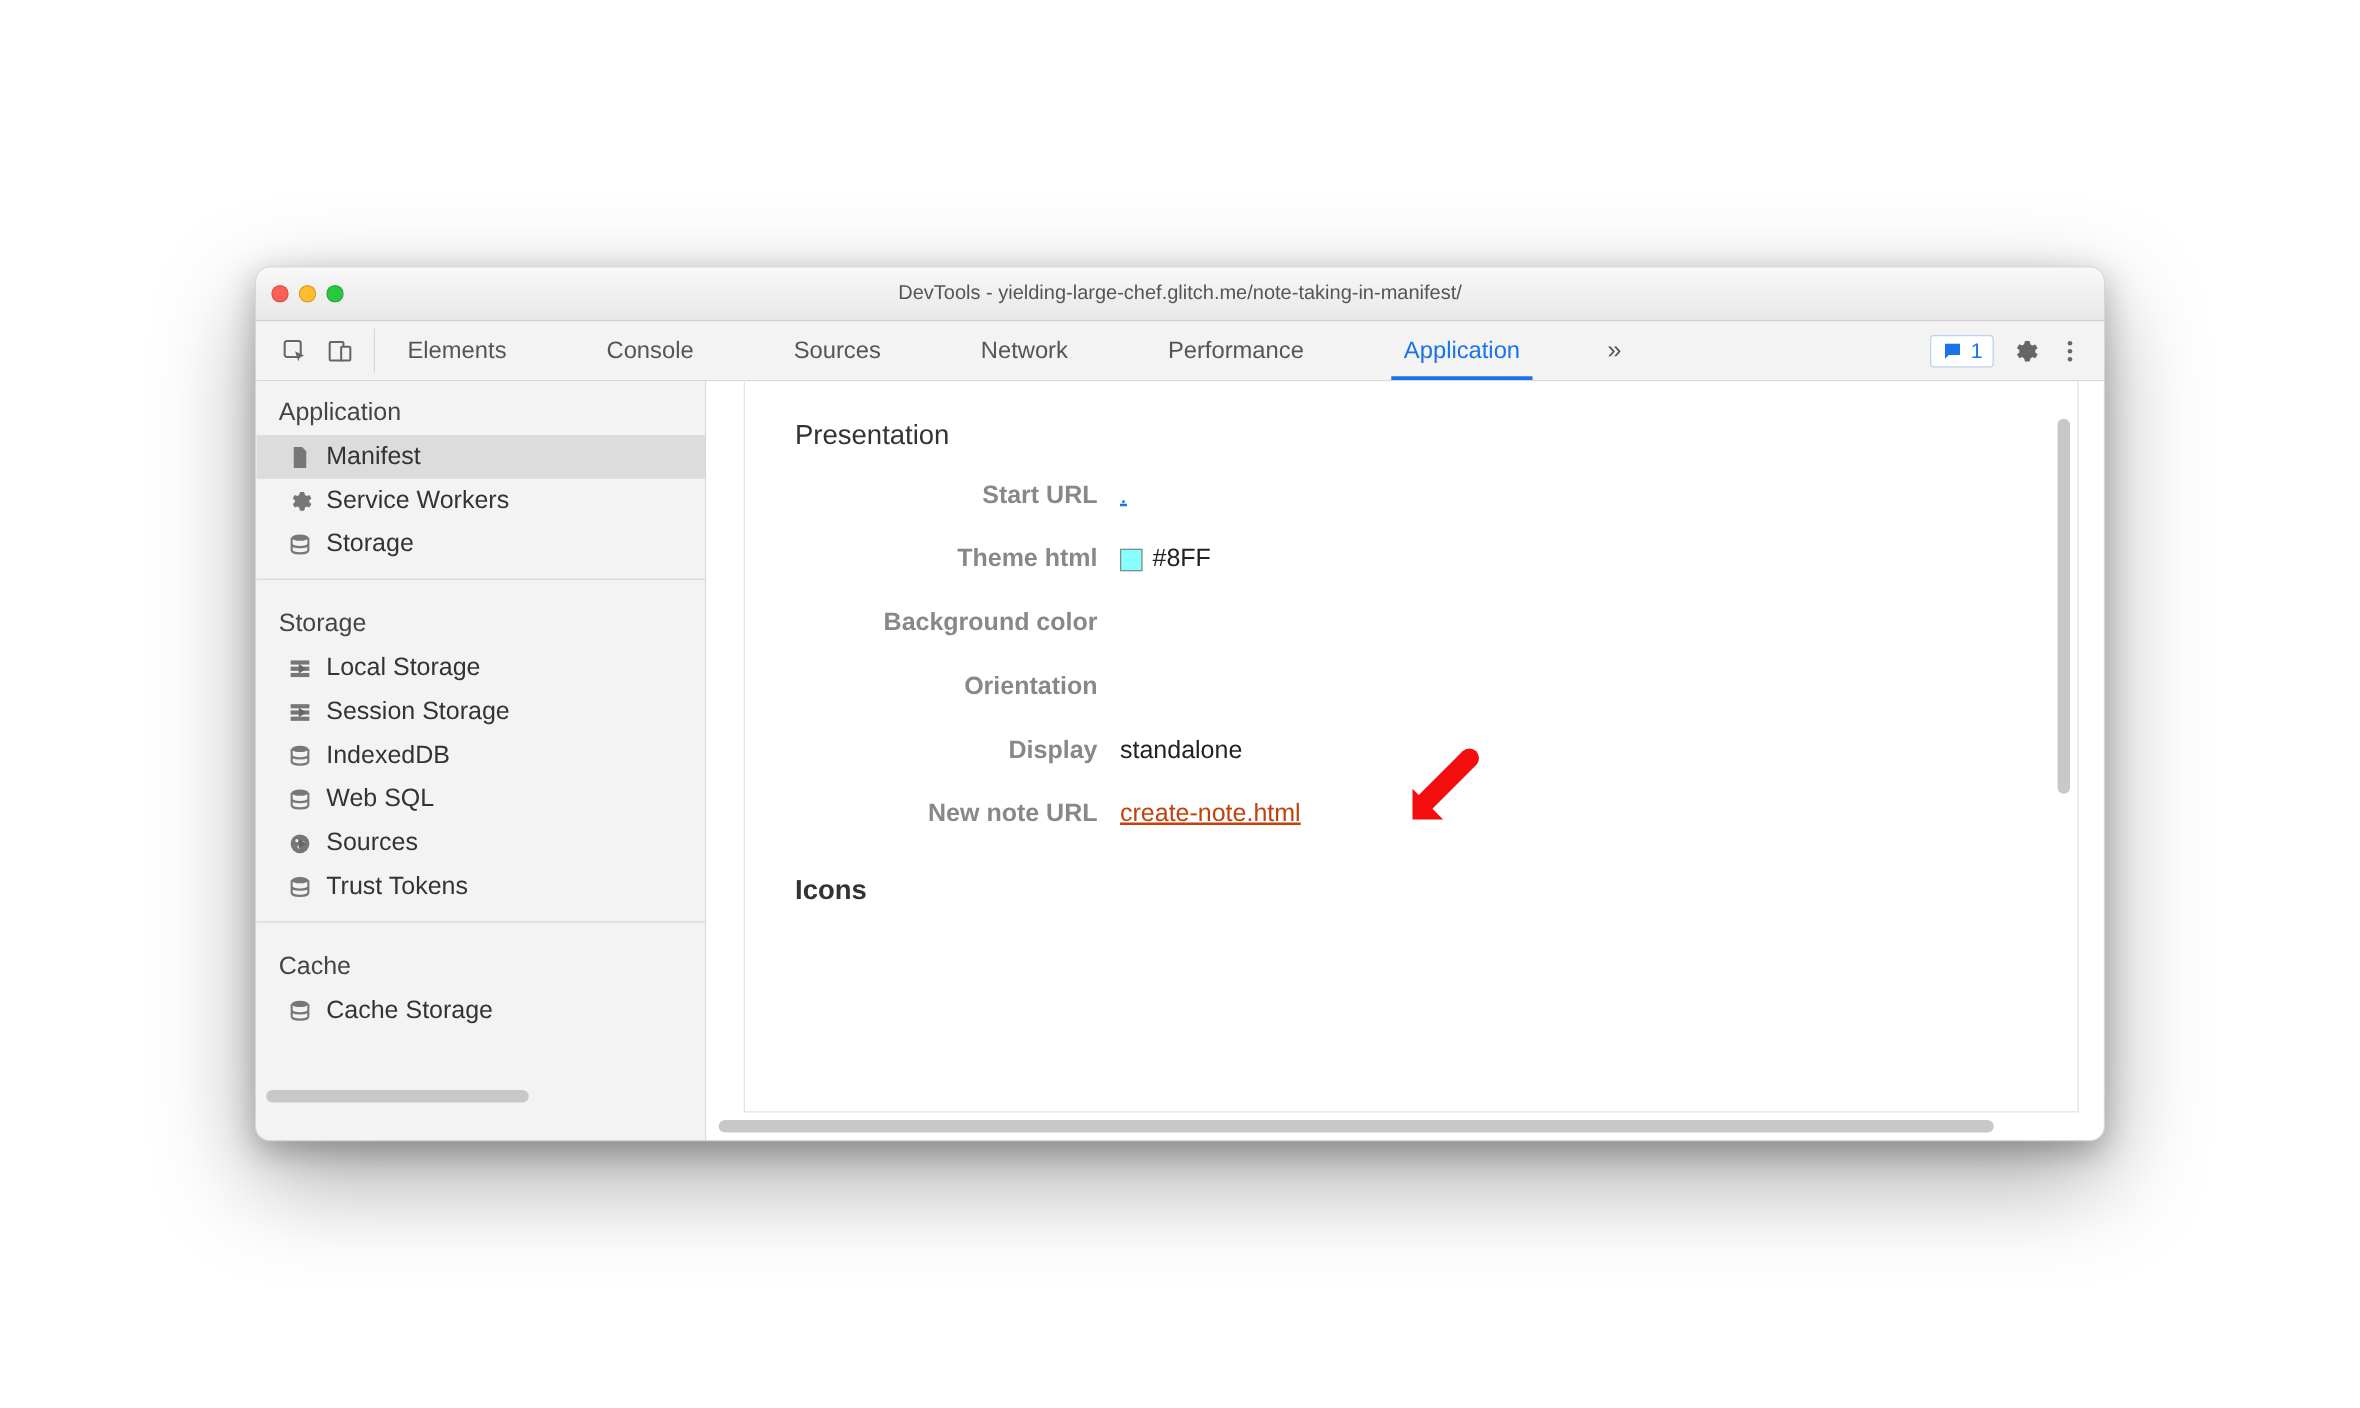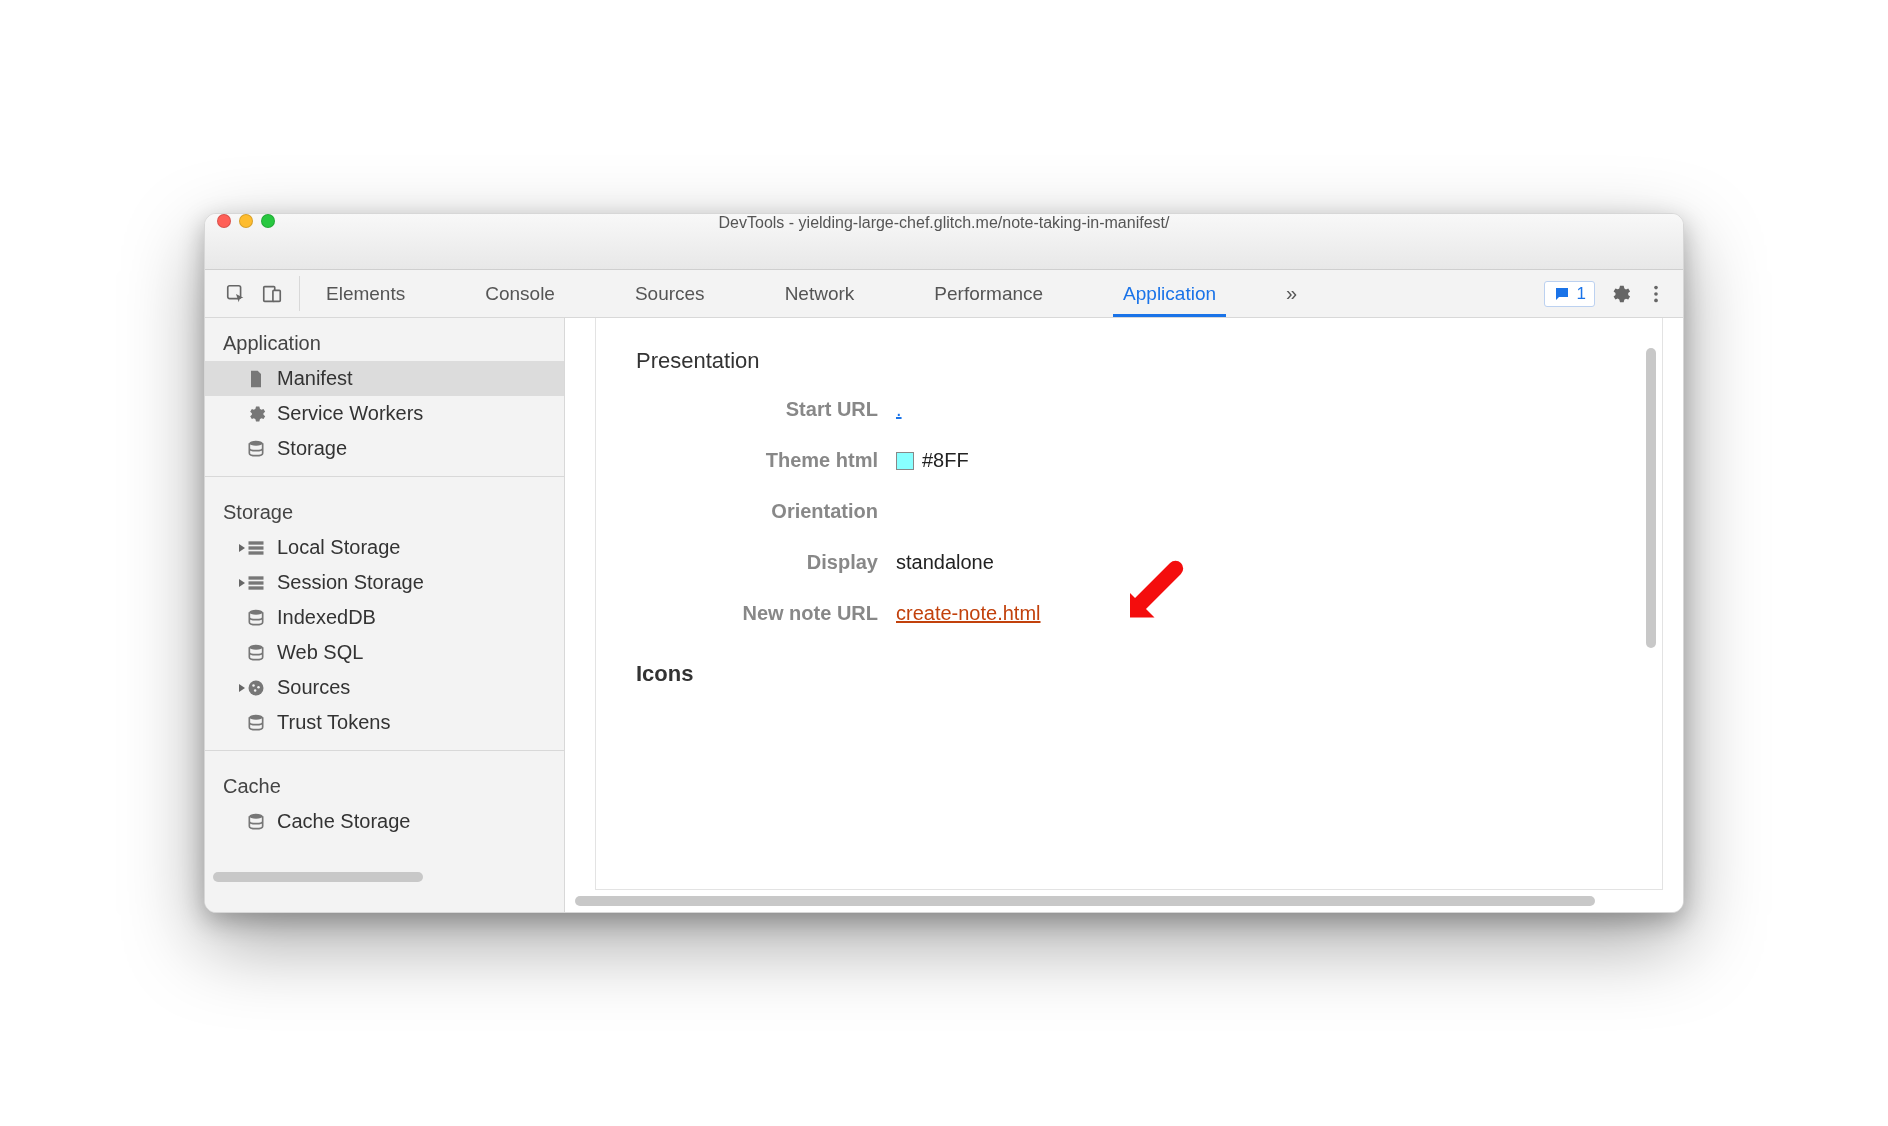--- a/index.html
+++ b/index.html
@@ -18,24 +18,25 @@
     background: #f6f6f6;
     box-shadow: 0 30px 80px rgba(0,0,0,.35), 0 8px 25px rgba(0,0,0,.25);
     overflow: hidden;
     display: flex;
     flex-direction: column;
     border: 1px solid #d7d7d7;
   }
 
   
   .titlebar {
-    height: 56px;
+    height: 43px;
     background: linear-gradient(#f8f8f8,#e8e8e8);
     border-bottom: 1px solid #cfcfcf;
     display: flex;
+    align-items: center;
     padding: 0 12px;
     position: relative;
   }
   .traffic { display: flex; gap: 8px; z-index: 2; }
   .dot { width: 14px; height: 14px; border-radius: 50%; border: 0.5px solid rgba(0,0,0,.15); }
   .dot.red { background: #ff5f57; }
   .dot.yellow { background: #febc2e; }
   .dot.green { background: #28c840; }
   .title {
     position: absolute; left: 0; right: 0; text-align: center;
@@ -81,21 +82,21 @@
     overflow-y:auto; position:relative;
     padding-bottom:24px;
   }
   .section-title { font-size:20px; color:#444; padding:14px 18px 6px; }
   .tree { list-style:none; }
   .tree li {
     display:flex; align-items:center; gap:10px;
     padding:6px 10px 6px 34px; font-size:20px; color:#333; cursor:pointer;
     position:relative;
   }
-  .tree li.indent { padding-left:40px; }
+  .tree li.indent { padding-left:24px; }
   .tree li.selected { background:#dcdcdc; }
   .tree li .arrow {
     position:absolute; left:14px; width:14px; height:14px;
     display:flex; align-items:center; justify-content:center;
   }
   .tree li .arrow.indent-arrow { left:30px; }
   .sep { height:1px; background:#d8d8d8; margin:10px 0; }
   .sidebar .scrollbar-h, .main .scrollbar-h {
     position:absolute; bottom:6px; height:10px; border-radius:5px;
     background:#c8c8c8;
@@ -334,20 +335,24 @@
         </div>
 
         <div class="kv">
           <div class="k">Theme html</div>
           <div class="v">
             <span class="swatch"></span>
             <span>#8FF</span>
           </div>
         </div>
 
+        <div class="kv">
+          <div class="k">Background color</div>
+          <div class="v"></div>
+        </div>
 
         <div class="kv">
           <div class="k">Orientation</div>
           <div class="v"></div>
         </div>
 
         <div class="kv">
           <div class="k">Display</div>
           <div class="v">
               <span>standalone</span>

